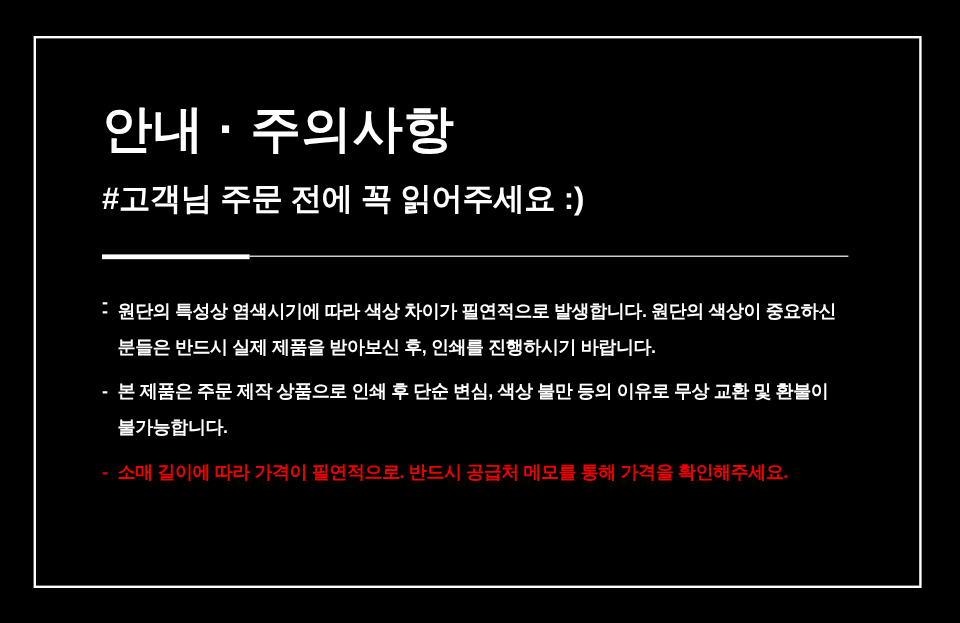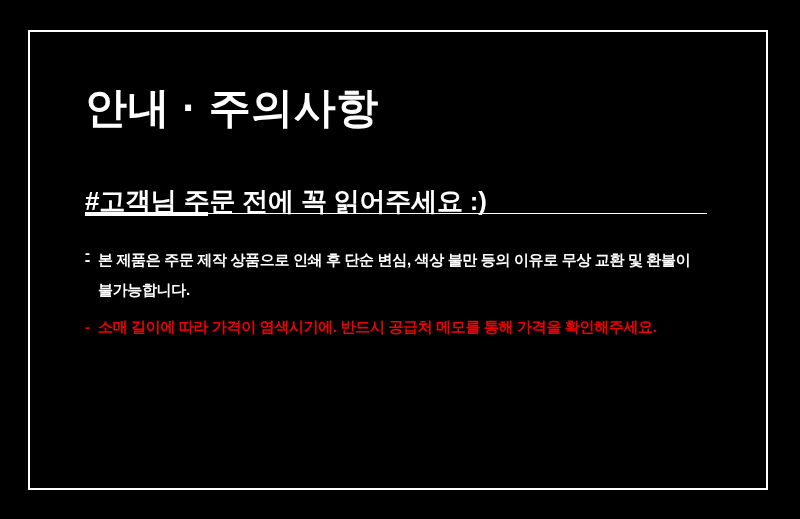--- a/index.html
+++ b/index.html
@@ -56,21 +56,20 @@
   #notice-subtitle {
     position: absolute;
     left: 0;
     top: 122px;
     font-size: 26px;
     font-weight: 700;
     color: #ffffff;
     letter-spacing: -0.2px;
     line-height: 1;
     white-space: nowrap;
-    margin-top: 36px;
   }
 
   
   #notice-divider {
     position: absolute;
     left: 0;
     top: 182px;
     width: 622px;
     height: 4px;
   }
@@ -137,19 +136,19 @@
 
     <h2 id="notice-subtitle">#고객님 주문 전에 꼭 읽어주세요 :)</h2>
 
     <div id="notice-divider">
       <span id="divider-thick"></span>
       <span id="divider-thin"></span>
     </div>
 
     <ul id="notice-list">
         <li class="notice-item"><span class="bullet">-</span></li>
-        <li class="notice-item"><span class="bullet">-</span></li>
+        <li class="notice-item"><span class="bullet">-</span><span class="notice-text">원단의 특성상 염색시기에 따라 색상 차이가 필연적으로 발생합니다. 원단의 색상이 중요하신 분들은 반드시 실제 제품을 받아보신 후, 인쇄를 진행하시기 바랍니다.</span></li>
         <li class="notice-item"><span class="bullet">-</span><span class="notice-text">본 제품은 주문 제작 상품으로 인쇄 후 단순 변심, 색상 불만 등의 이유로 무상 교환 및 환불이 불가능합니다.</span></li>
-        <li class="notice-item is-alert"><span class="bullet">-</span><span class="notice-text">소매 길이에 따라 가격이 염색시기에. 반드시 공급처 메모를 통해 가격을 확인해주세요.</span></li>
+        <li class="notice-item is-alert"><span class="bullet">-</span><span class="notice-text">소매 길이에 따라 가격이 필연적으로. 반드시 공급처 메모를 통해 가격을 확인해주세요.</span></li>
       </ul>
 
   </div>
 </div>
 
 </body></html>

